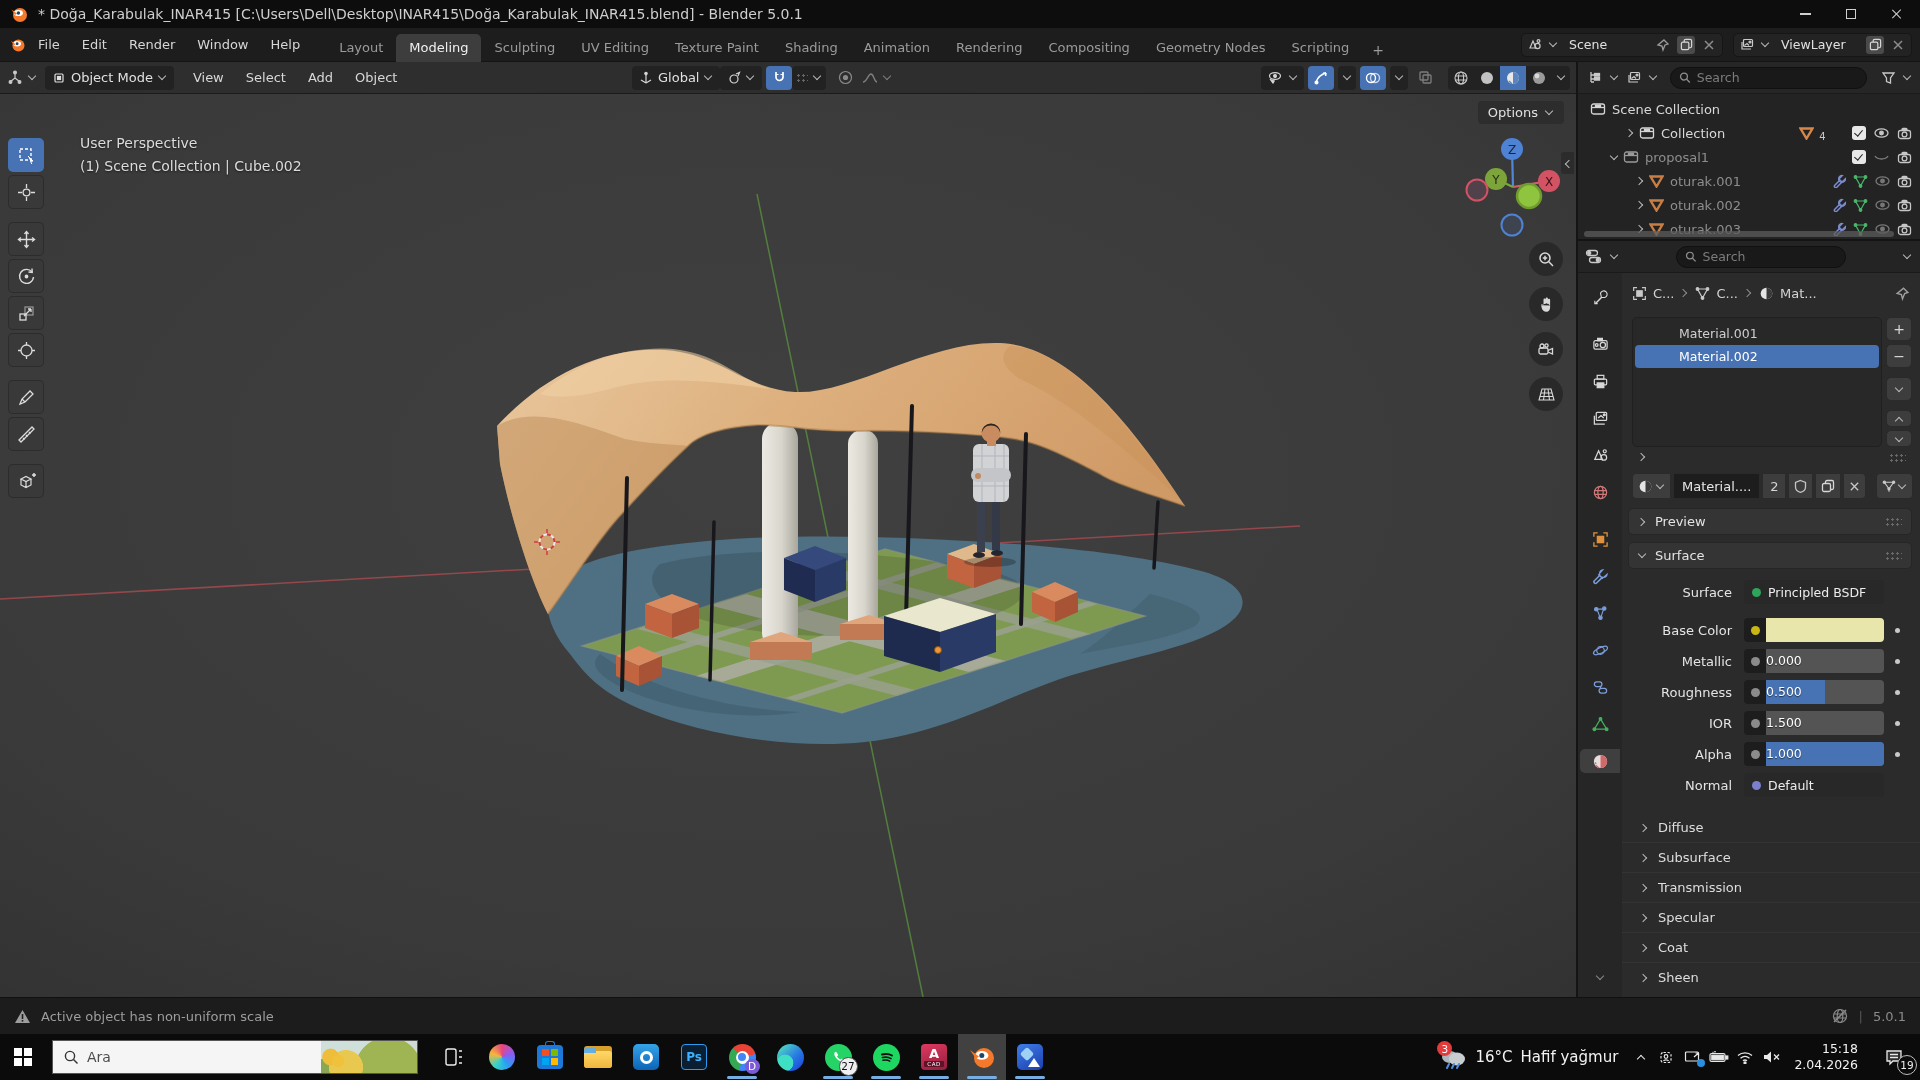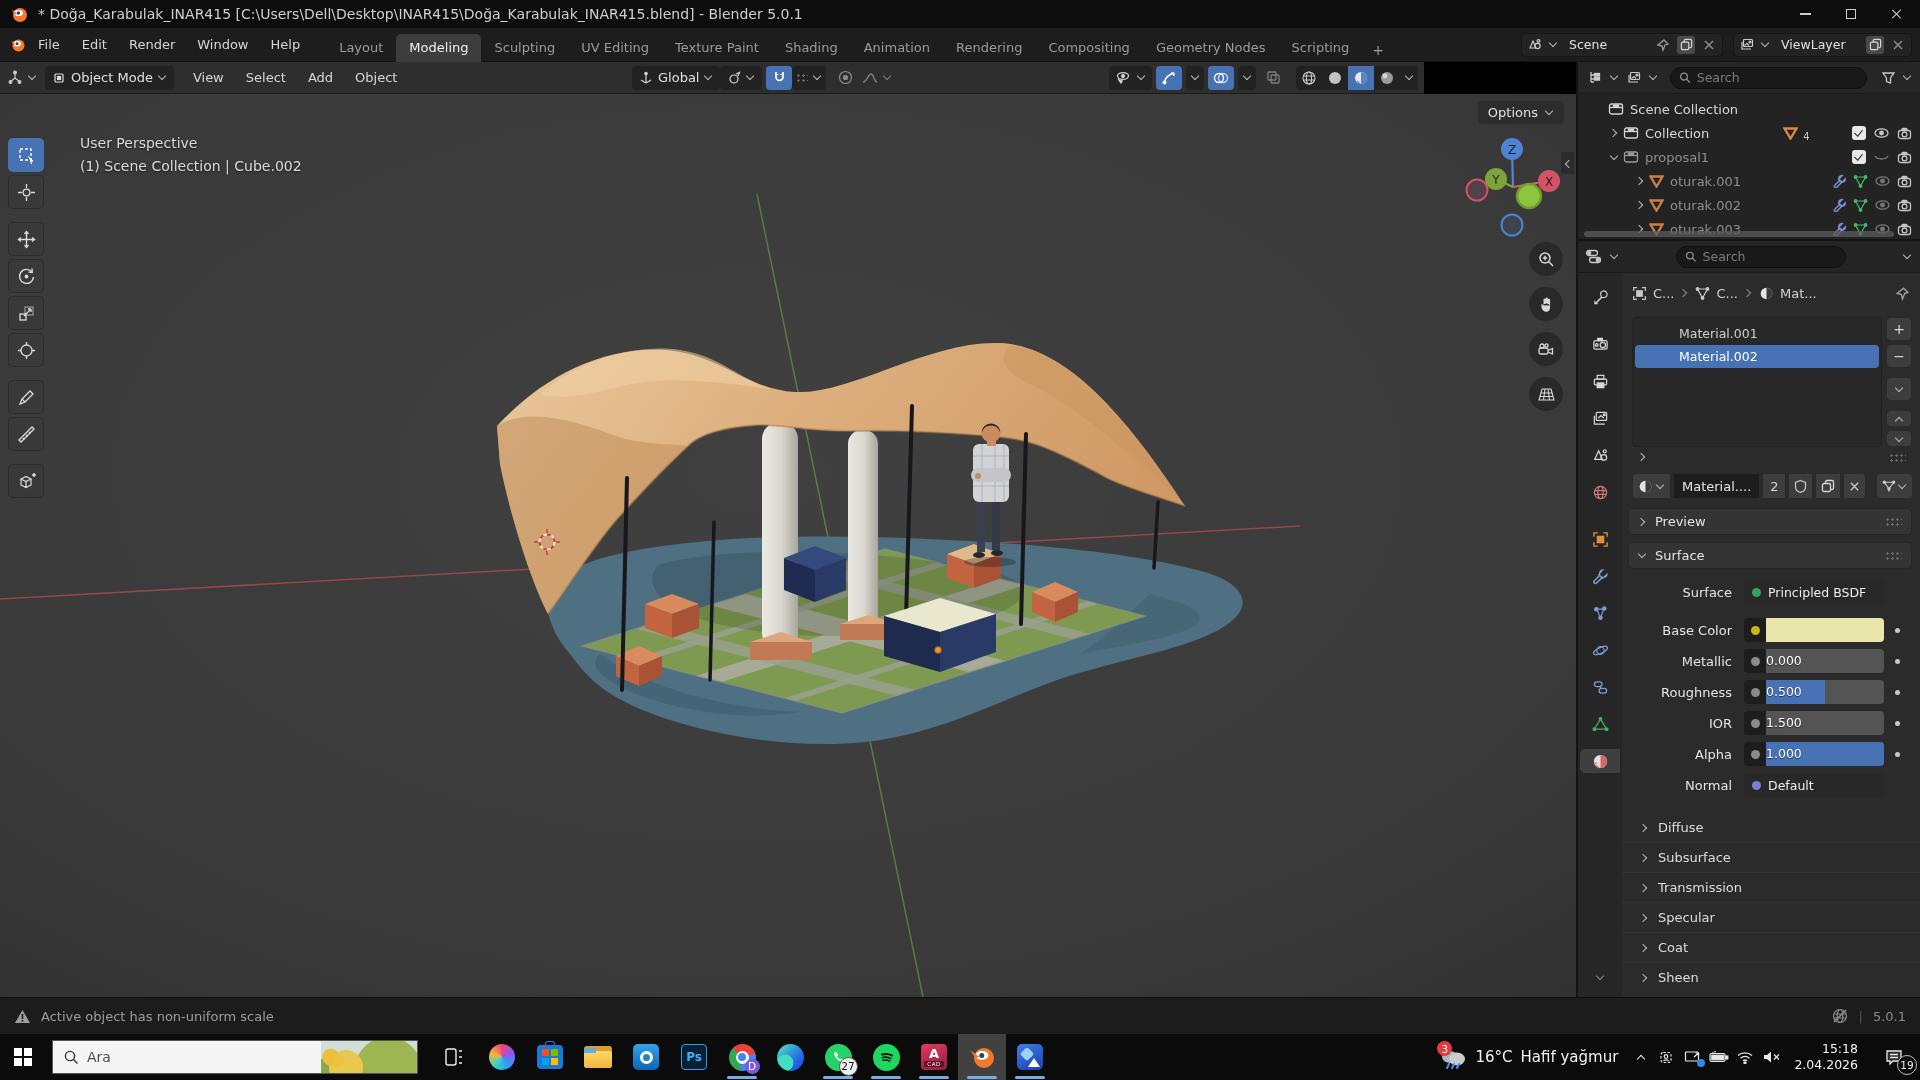--- a/index.html
+++ b/index.html
@@ -31,21 +31,21 @@
 .menu-item{padding:4px 10px;color:#d6d6d6;border-radius:4px;font-size:13px}
 .ws-tabs{display:flex;align-items:flex-end;height:34px;margin-left:14px}
 .ws-tab{padding:6px 13px 7px;color:#9b9b9b;font-size:13px;border-radius:5px 5px 0 0;white-space:nowrap}
 .ws-tab.active{background:#3d3d3d;color:#f0f0f0}
 .ws-add{padding:4px 10px;color:#9b9b9b;font-size:14px}
 .id-block{display:flex;align-items:center;background:#232323;border:1px solid #161616;border-radius:5px;height:24px;padding:0 4px;gap:5px;margin-left:8px}
 .id-block .name{color:#e0e0e0;font-size:12.5px;padding:0 6px;min-width:86px}
 .mini-ic{width:18px;height:18px;display:flex;align-items:center;justify-content:center;flex:none;color:#c9c9c9}
 
 #headerrow{left:0;top:62px;width:1920px;height:32px;display:flex}
-#vp-header{width:1424px;height:32px;background:#2e2e2e;display:flex;align-items:center;padding:8px 6px;gap:4px;border-bottom:1px solid #1b1b1b;position:relative}
+#vp-header{width:1576px;height:32px;background:#2e2e2e;display:flex;align-items:center;padding:8px 6px;gap:4px;border-bottom:1px solid #1b1b1b;position:relative}
 .hbtn{display:flex;align-items:center;gap:5px;background:#222;border-radius:4px;height:24px;padding:0 7px;color:#e0e0e0}
 .hmenu{padding:3px 9px;color:#d8d8d8;border-radius:4px}
 .tgl{width:26px;height:24px;display:flex;align-items:center;justify-content:center;border-radius:4px;background:#222;color:#d5d5d5}
 .tgl.on{background:#4772b3;color:#fff}
 .tgl.dim{background:transparent;color:#7e7e7e}
 .seg{display:flex;background:#222;border-radius:4px;overflow:hidden}
 .seg .tgl{border-radius:0;background:transparent}
 .seg .tgl.on{background:#4772b3}
 #ol-header{left:1576px;width:344px;height:32px;background:#262626;display:flex;align-items:center;padding:0 8px;gap:6px;border-left:2px solid #141414;border-bottom:1px solid #1b1b1b}
 .search{display:flex;align-items:center;background:#191919;border:1px solid #101010;border-radius:11px;height:22px;padding:0 8px;gap:6px;flex:1}
@@ -647,29 +647,29 @@
     </div>
 
   <div id="vp-collapse">
       <span class="chv l" style="width:8px;height:8px"></span>
     </div>
 </div>
 
 <div id="sidebar" class="abs">
 
   <div id="outliner">
-    <div class="ol-row" style="padding-left:30px">
+    <div class="ol-row" style="padding-left:12px">
       <svg width="16" height="14" viewBox="0 0 16 14" fill="none" stroke="#d5d5d5" stroke-width="1.3">
           <rect x="1.5" y="2" width="13" height="10" rx="2"></rect>
           <path d="M1.5 5.5 H14.5"></path>
           <rect x="5.5" y="3.2" width="5" height="1.4" fill="#d5d5d5"></rect>
         </svg>
       <span class="lbl">Scene Collection</span>
     </div>
-    <div class="ol-row" style="padding-left:32px">
+    <div class="ol-row" style="padding-left:48px">
       <span class="chv r"></span>
       <svg width="16" height="14" viewBox="0 0 16 14" fill="none" stroke="#d5d5d5" stroke-width="1.3">
           <rect x="1.5" y="2" width="13" height="10" rx="2"></rect>
           <path d="M1.5 5.5 H14.5"></path>
           <rect x="5.5" y="3.2" width="5" height="1.4" fill="#d5d5d5"></rect>
         </svg>
       <span class="lbl">Collection</span>
       <svg width="15" height="13" viewBox="0 0 15 13" style="margin-left:70px">
           <polygon points="1.5,1.5 13.5,1.5 7.5,11.5" fill="none" stroke="#d8874a" stroke-width="2.4"></polygon>
         </svg>

